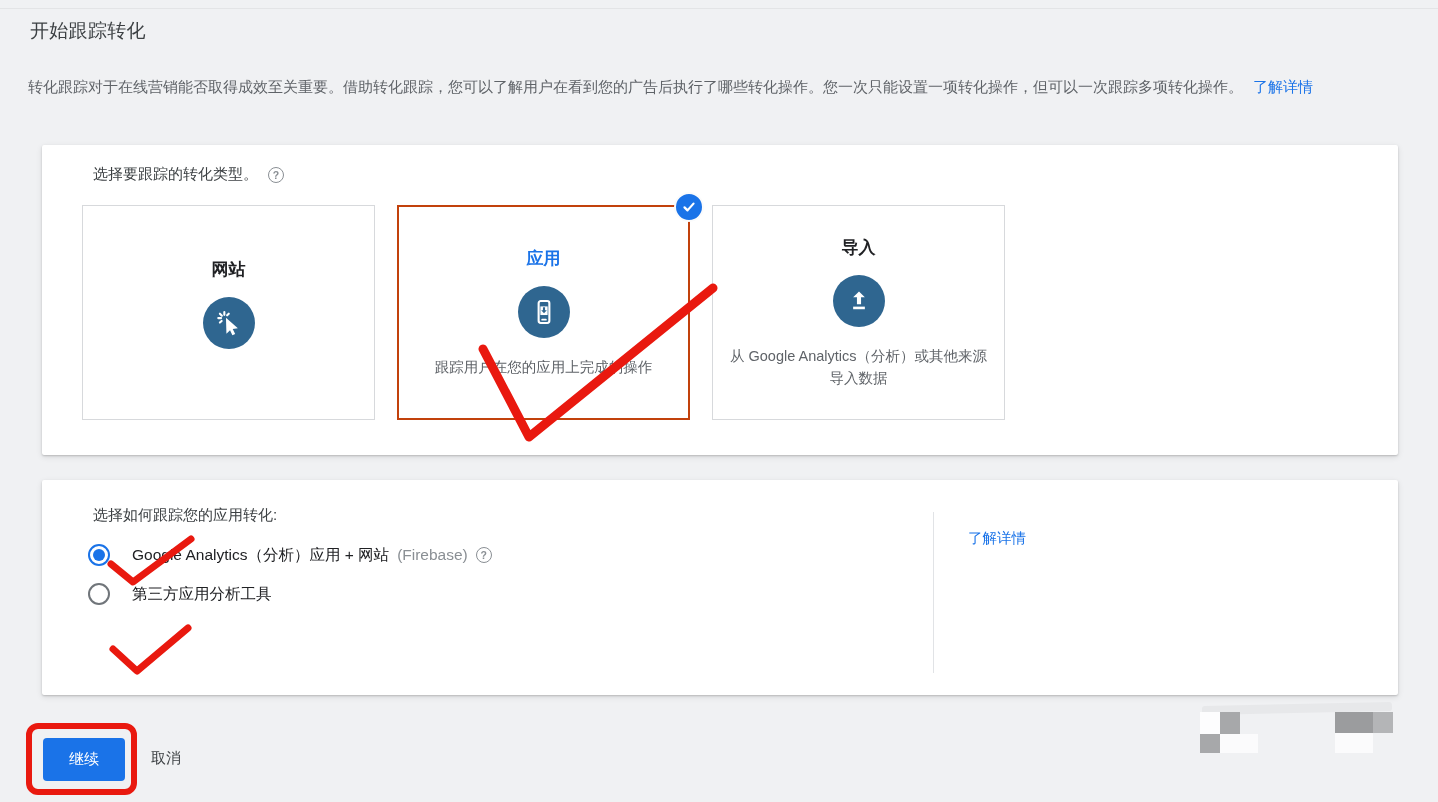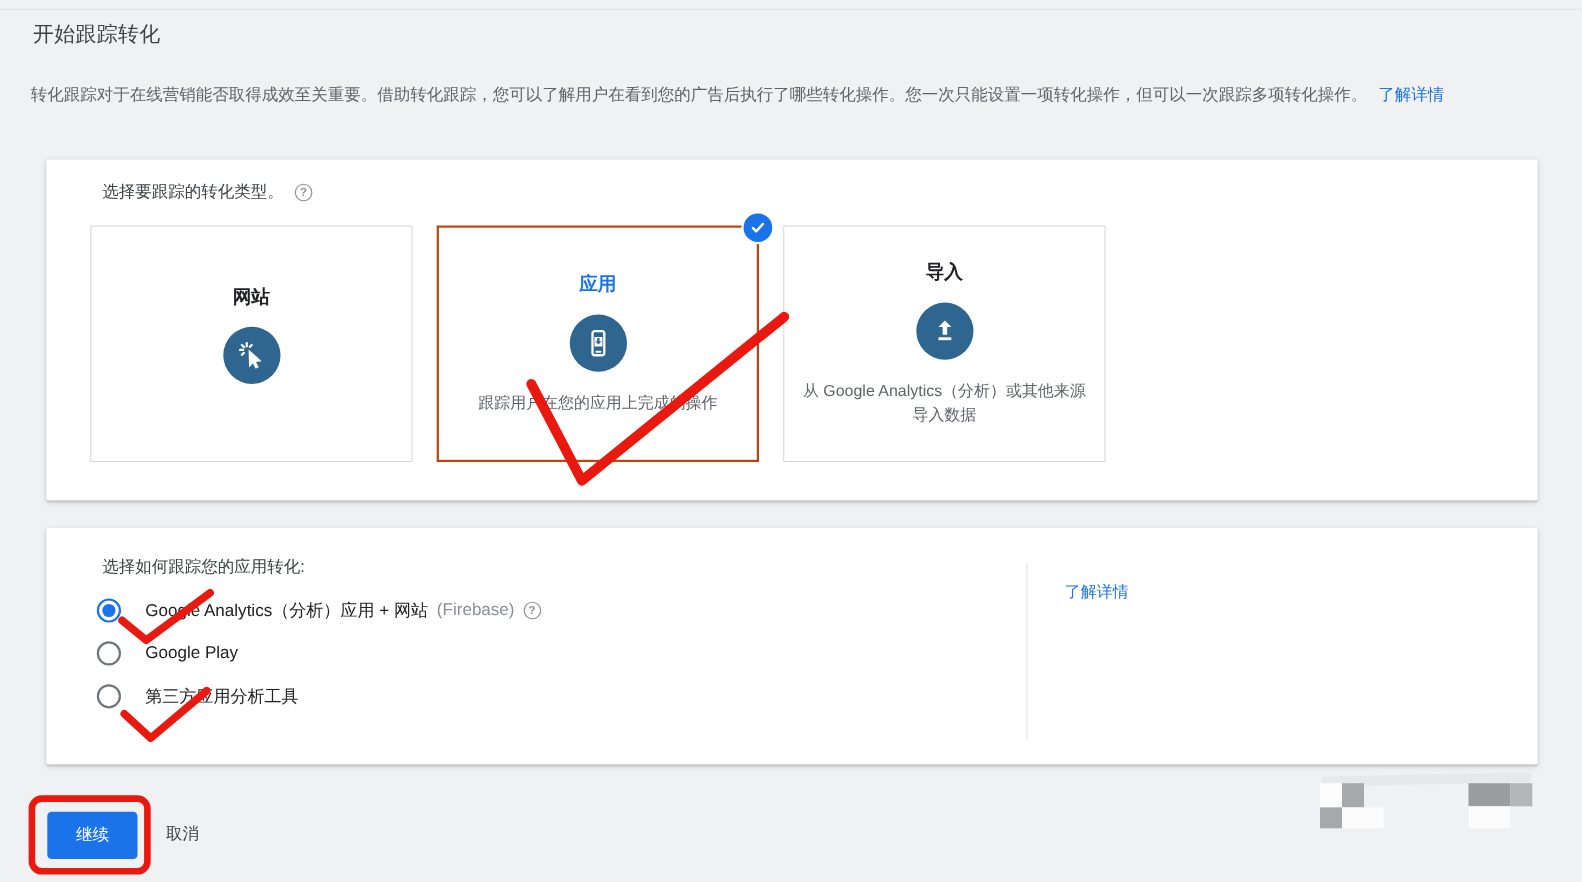--- a/index.html
+++ b/index.html
@@ -193,26 +193,20 @@
 
       <div class="radio-row">
         <span class="radio-circle on"></span>
         <span class="radio-text">
           <span class="main">Google Analytics（分析）应用 + 网站</span>
           <span class="radio-suffix">(Firebase)</span>
           <span class="help-circle">?</span>
         </span>
       </div>
 
-      <div class="radio-row">
-        <span class="radio-circle"></span>
-        <span class="radio-text">
-            <span class="plain">Google Play</span>
-          </span>
-      </div>
 
       <div class="radio-row">
         <span class="radio-circle"></span>
         <span class="radio-text">
             <span class="plain">第三方应用分析工具</span>
           </span>
       </div>
 
     </div>
 

